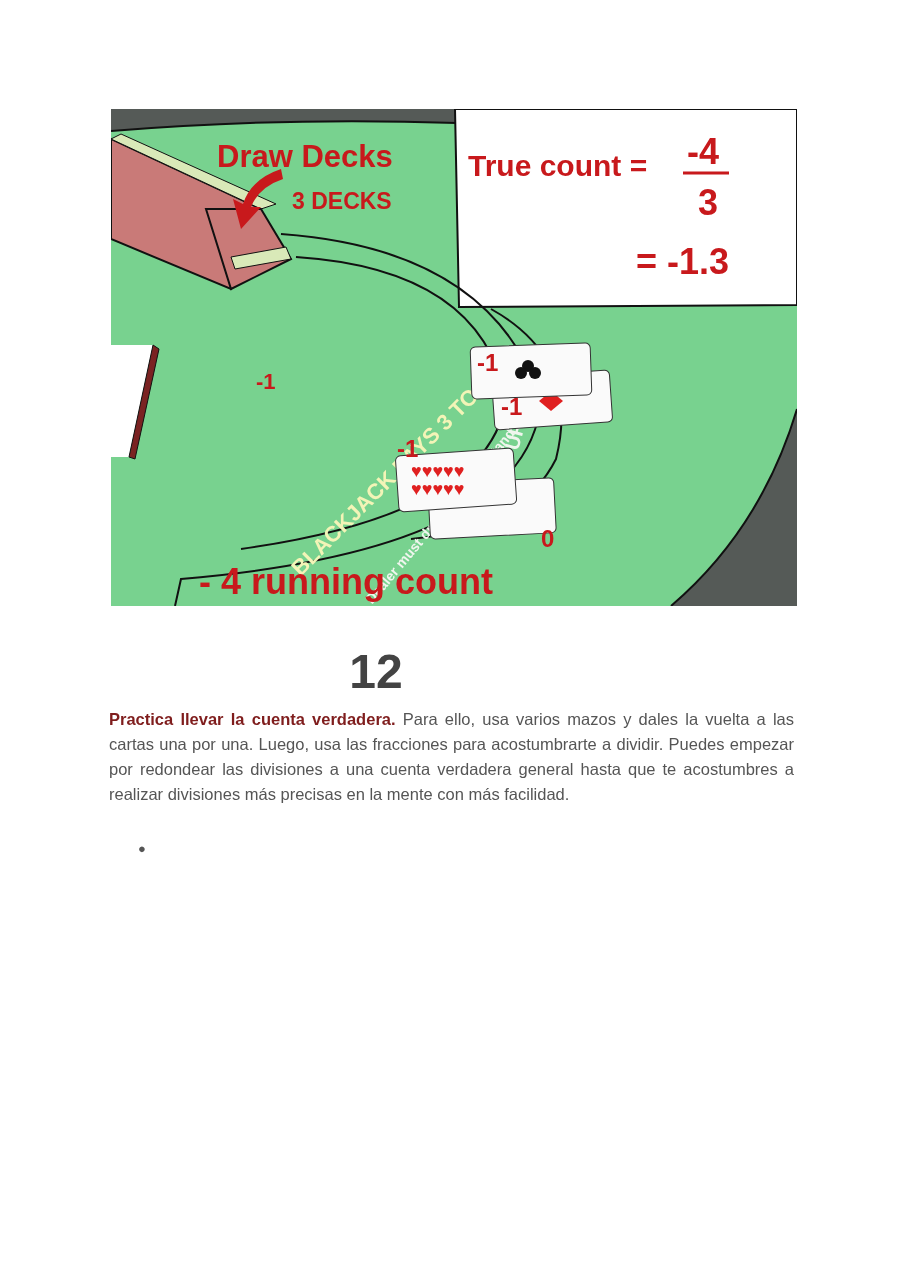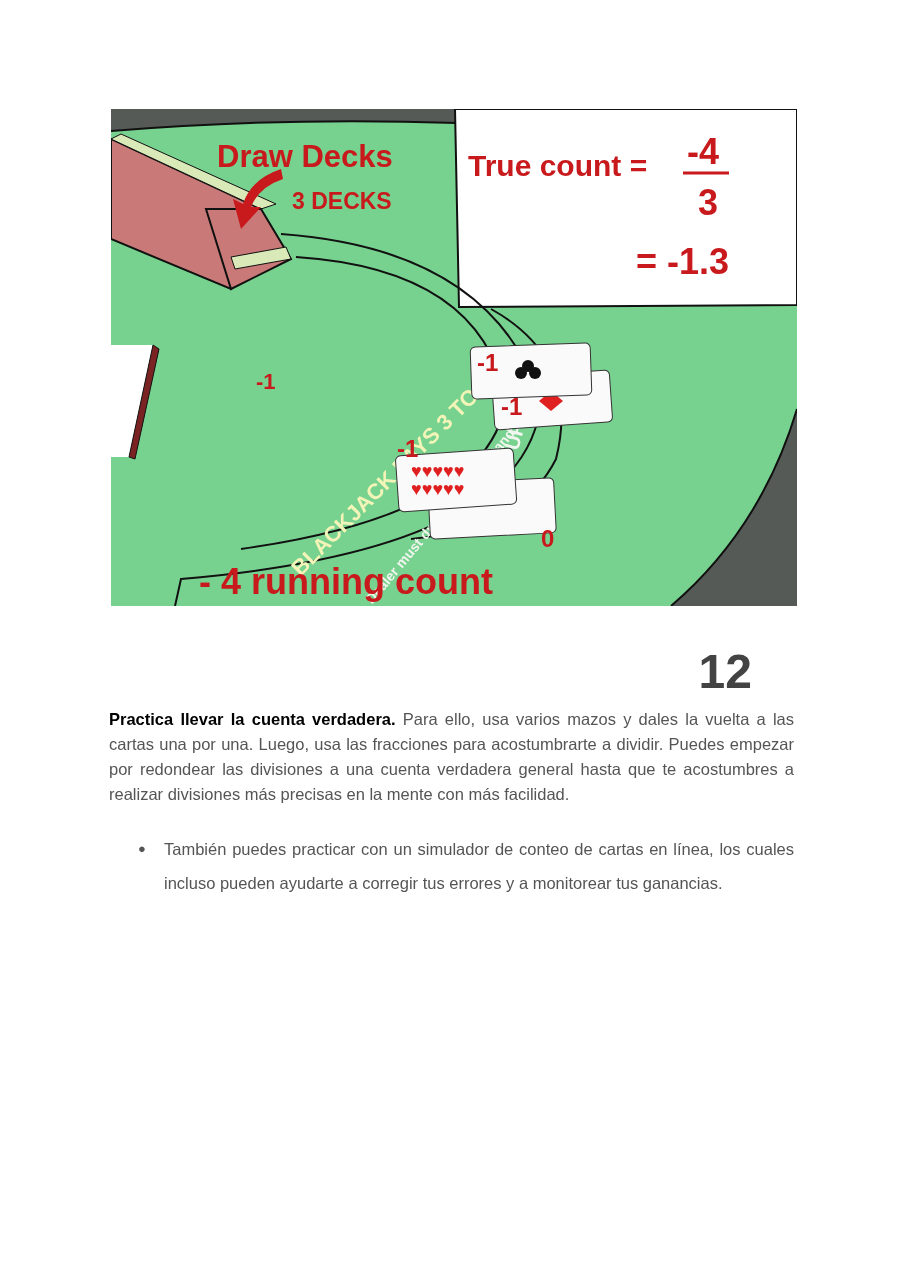--- a/index.html
+++ b/index.html
@@ -1,21 +1,21 @@
 <!DOCTYPE html>
 <html><head>
 <meta charset="utf-8">
 <style>
   html, body { margin: 0; padding: 0; background: #ffffff; }
   body { width: 904px; height: 1280px; position: relative; overflow: hidden; font-family: "Liberation Sans", sans-serif; color: #434343; }
   .illustration { position: absolute; left: 111px; top: 109px; width: 686px; height: 497px; overflow: hidden; }
   .illustration svg { display: block; }
-  .step-number { position: absolute; left: 0; width: 752px; top: 643px; text-align: right; font-size: 48px; font-weight: bold; color: #434343; line-height: 58px; }
+  .step-number { position: absolute; left: 0; width: 752px; top: 643px; text-align: center; font-size: 48px; font-weight: bold; color: #434343; line-height: 58px; }
   .para { position: absolute; left: 109px; top: 707px; width: 685px; font-size: 16.5px; line-height: 25px; text-align: justify; color: #555555; }
-  .para b { color: #000000; }
+  .para b { color: #7f1d1d; }
   .bullet-list { position: absolute; left: 109px; top: 832px; width: 685px; margin: 0; padding: 0; list-style: none; }
   .bullet-item { position: relative; padding-left: 55px; font-size: 16.5px; line-height: 34px; text-align: justify; color: #555555; }
   .bullet-dot { position: absolute; left: 29px; top: 0; font-size: 13px; color: #555555; }
   .svg-text { font-family: "Liberation Sans", sans-serif; font-weight: bold; }
 </style>
 </head>
 <body>
 
 <div class="illustration">
   <svg width="686" height="497" viewBox="0 0 686 497" xmlns="http://www.w3.org/2000/svg">
@@ -86,15 +86,14 @@
 
 <div class="step-number">12</div>
 
 <p class="para" style="margin:0;">
   <b>Practica llevar la cuenta verdadera.</b><span> Para ello, usa varios mazos y dales la vuelta a las cartas una por una. Luego, usa las fracciones para acostumbrarte a dividir. Puedes empezar por redondear las divisiones a una cuenta verdadera general hasta que te acostumbres a realizar divisiones más precisas en la mente con más facilidad.</span>
 </p>
 
 <ul class="bullet-list">
   <li class="bullet-item">
     <span class="bullet-dot">●</span>
-    <span>También puedes practicar con un simulador de conteo de cartas en línea, los cuales incluso pueden ayudarte a corregir tus errores y a monitorear tus ganancias.</span>
   </li>
 </ul>
 
 </body></html>

